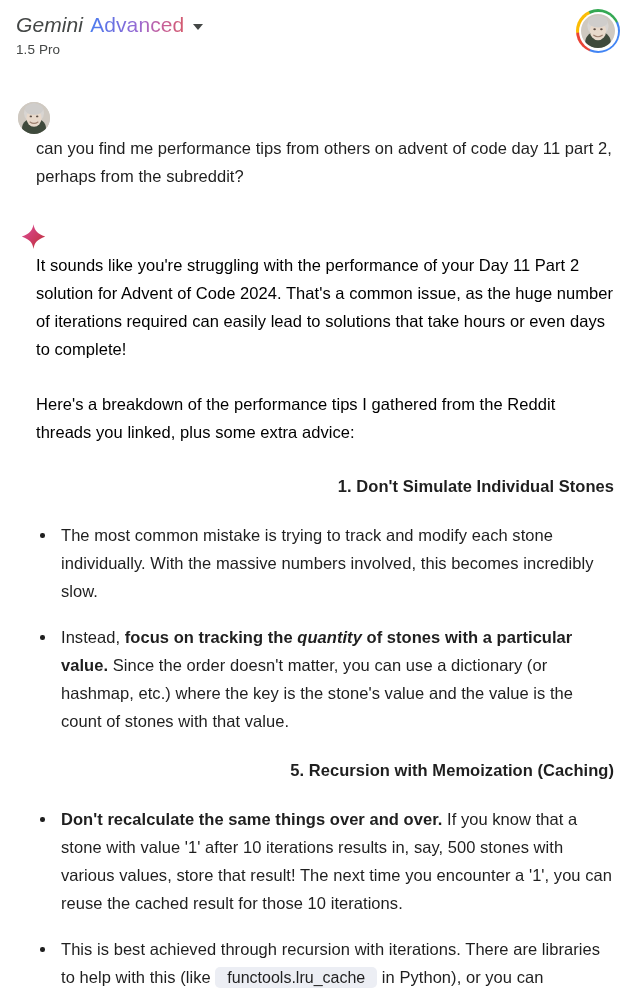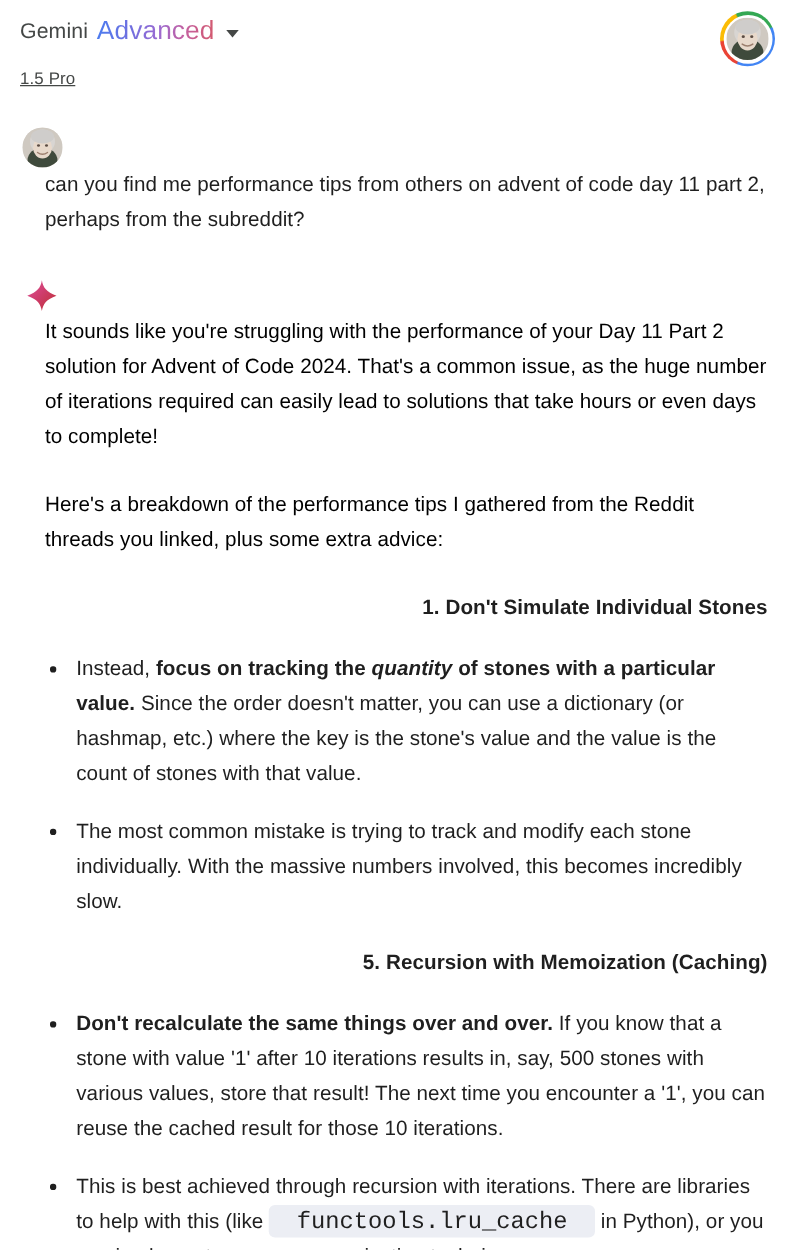--- a/index.html
+++ b/index.html
@@ -23,24 +23,25 @@
     padding: 12px 16px 0 16px;
     box-sizing: border-box;
   }
   .brand-row {
     display: flex;
     align-items: center;
     gap: 7px;
     height: 26px;
   }
   .brand-gemini {
-    font-size: 17px;
+    font-size: 21px;
     line-height: 26px;
     color: #444746;
     letter-spacing: 0.1px;
+    font-style: italic;
   }
   .brand-advanced {
     font-size: 21px;
     line-height: 26px;
     letter-spacing: 0.1px;
     background: linear-gradient(95deg, #4a7df0 0%, #6d6fe0 28%, #9a6ad2 52%, #c4609f 74%, #d4596b 100%);
     -webkit-background-clip: text;
     background-clip: text;
     color: transparent;
     -webkit-text-fill-color: transparent;
@@ -48,26 +49,25 @@
   .chevron-down {
     width: 0;
     height: 0;
     margin-left: 2px;
     margin-top: 3px;
     border-left: 5px solid transparent;
     border-right: 5px solid transparent;
     border-top: 6px solid #444746;
   }
   .brand-sub {
-    margin-top: 16px;
+    margin-top: 3px;
     font-size: 13.5px;
     line-height: 18px;
     color: #444746;
     letter-spacing: 0.1px;
-    text-decoration: underline;
   }
 
   
   .account-avatar {
     position: absolute;
     top: 9px;
     right: 12px;
     width: 44px;
     height: 44px;
     border-radius: 50%;
@@ -200,26 +200,26 @@
     top: 12px;
     width: 4.5px;
     height: 4.5px;
     border-radius: 50%;
     background: #1f1f1f;
   }
 
   b, strong { font-weight: bold; }
 
   code.inline {
-    font-family: Liberation Mono, monospace;
-    font-size: 19px;
+    font-family: Liberation Sans, sans-serif;
+    font-size: 16px;
     background: #eceef4;
     color: #1f1f1f;
     border-radius: 5px;
-    padding: 2px 22px;
+    padding: 2px 12px;
     letter-spacing: 0;
     white-space: nowrap;
   }
 </style>
 </head>
 <body>
 
 <div class="header">
 
   <div class="brand-row">
@@ -286,22 +286,22 @@
 
     <div class="bubble">
 
       <p class="para">It sounds like you're struggling with the performance of your Day 11 Part 2 solution for Advent of Code 2024. That's a common issue, as the huge number of iterations required can easily lead to solutions that take hours or even days to complete!</p>
 
       <p class="para">Here's a breakdown of the performance tips I gathered from the Reddit threads you linked, plus some extra advice:</p>
 
       <div id="sections-host">
           <h3 class="section">1. Don't Simulate Individual Stones</h3>
           <ul class="bullets">
+            <li><span>The most common mistake is trying to track and modify each stone individually. With the massive numbers involved, this becomes incredibly slow.</span></li>
             <li><span>Instead, </span><b>focus on tracking the </b><b style="font-style: italic;">quantity</b><b> of stones with a particular value.</b><span> Since the order doesn't matter, you can use a dictionary (or hashmap, etc.) where the key is the stone's value and the value is the count of stones with that value.</span></li>
-            <li><span>The most common mistake is trying to track and modify each stone individually. With the massive numbers involved, this becomes incredibly slow.</span></li>
           </ul>
           <h3 class="section">5. Recursion with Memoization (Caching)</h3>
           <ul class="bullets">
             <li><b>Don't recalculate the same things over and over.</b><span> If you know that a stone with value '1' after 10 iterations results in, say, 500 stones with various values, store that result! The next time you encounter a '1', you can reuse the cached result for those 10 iterations.</span></li>
             <li><span>This is best achieved through recursion with iterations. There are libraries to help with this (like </span><code class="inline">functools.lru_cache</code><span> in Python), or you can implement your own memoization technique.</span></li>
           </ul>
           <h3 class="section">3. Focus on the Core Problem</h3>
         </div>
 
     </div>

